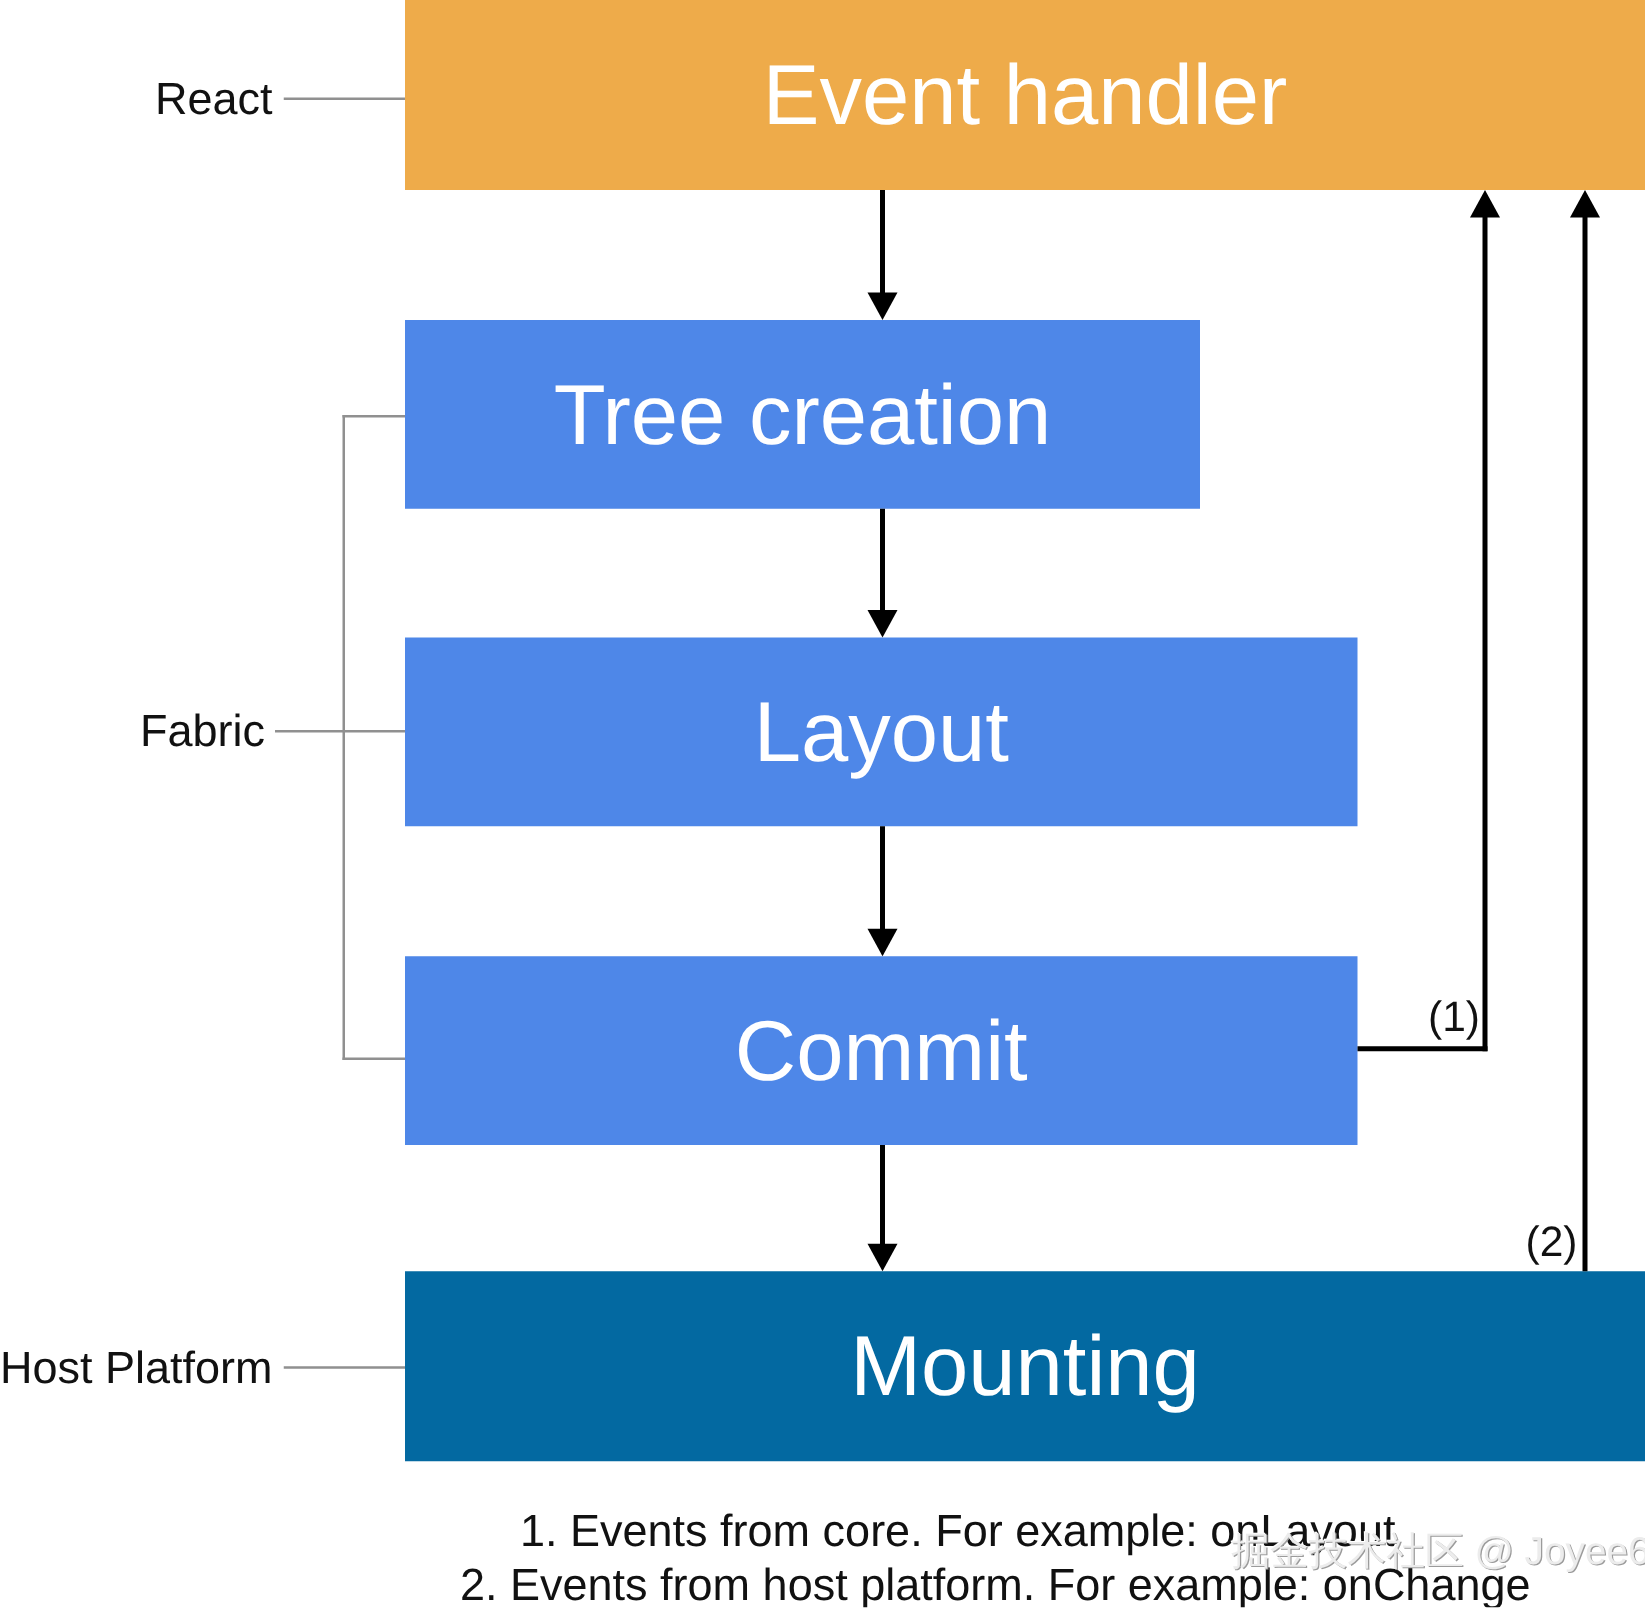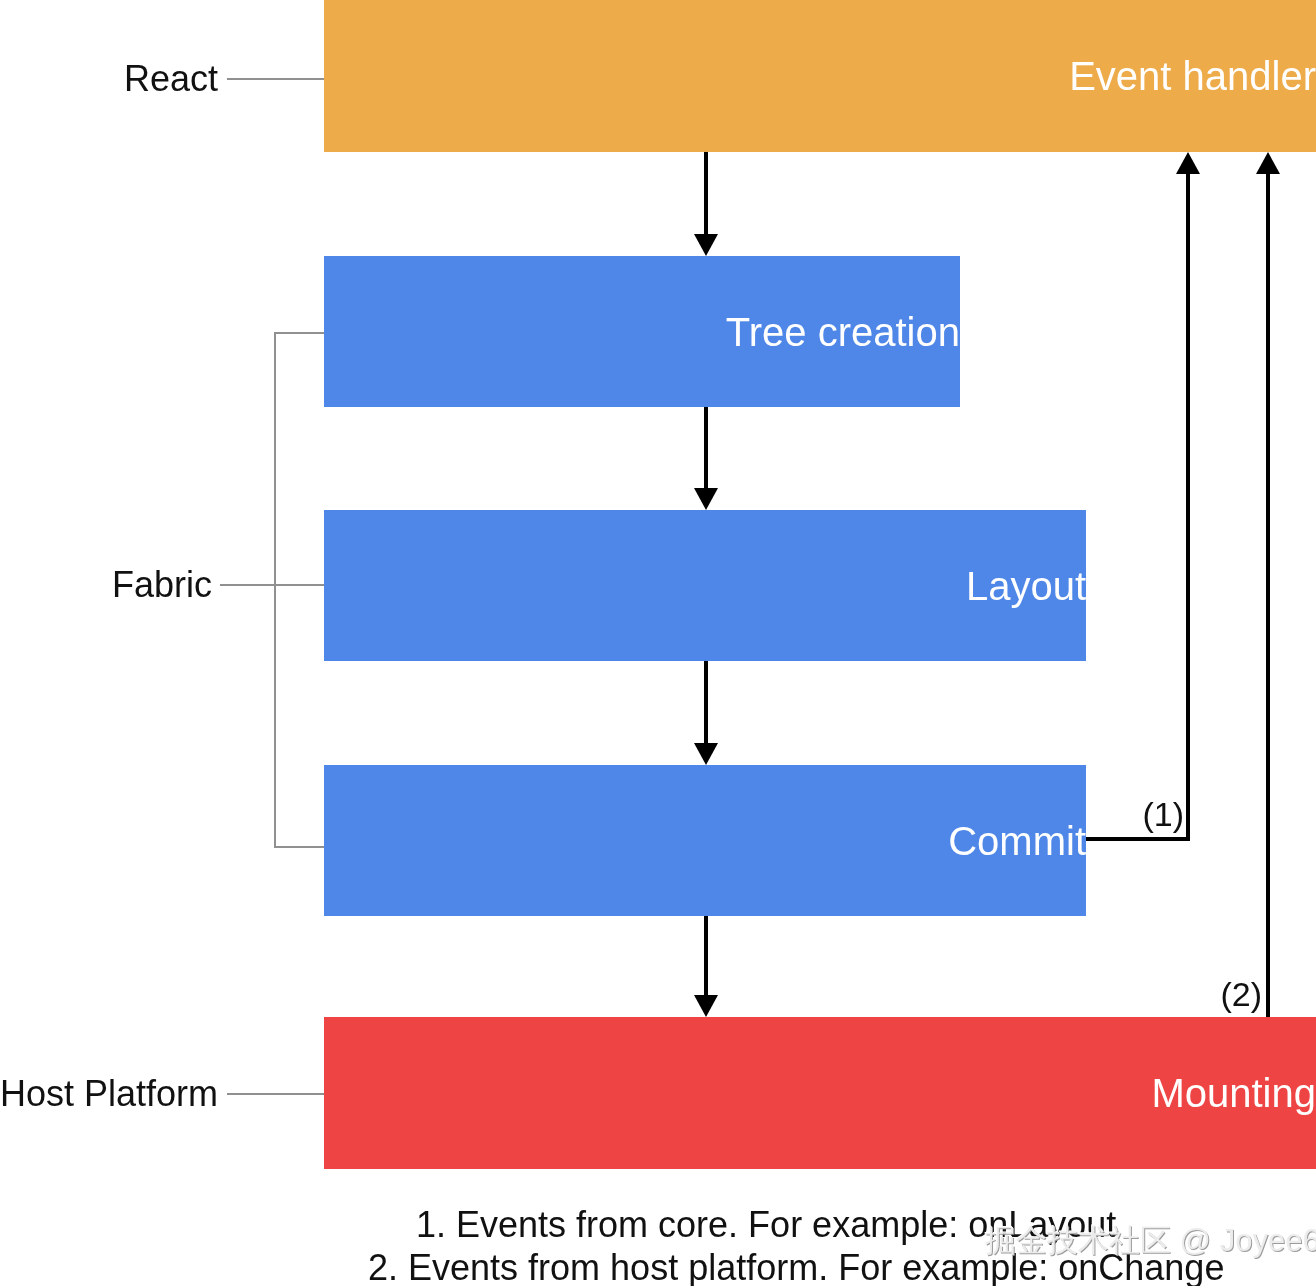--- a/index.html
+++ b/index.html
@@ -13,29 +13,29 @@
     width: 1316px;
     height: 1286px;
     background: #ffffff;
     overflow: hidden;
   }
   
   .box {
     position: absolute;
     display: flex;
     align-items: center;
-    justify-content: flex-end;
+    justify-content: center;
     color: #ffffff;
-    font-size: 40px;
+    font-size: 68px;
     line-height: 1;
     white-space: nowrap;
   }
   .box-orange { background: #EEAB4A; }
   .box-blue   { background: #4E87E8; }
-  .box-green  { background: #ef4444; }
+  .box-green  { background: #0369a1; }
 
   #box-event-handler { left: 324px; top: 0;      width: 992px; height: 152px; }
   #box-tree-creation { left: 324px; top: 256px;  width: 636px; height: 151px; }
   #box-layout        { left: 324px; top: 510px;  width: 762px; height: 151px; }
   #box-commit        { left: 324px; top: 765px;  width: 762px; height: 151px; }
   #box-mounting      { left: 324px; top: 1017px; width: 992px; height: 152px; }
 
   
   .side-label {
     position: absolute;

